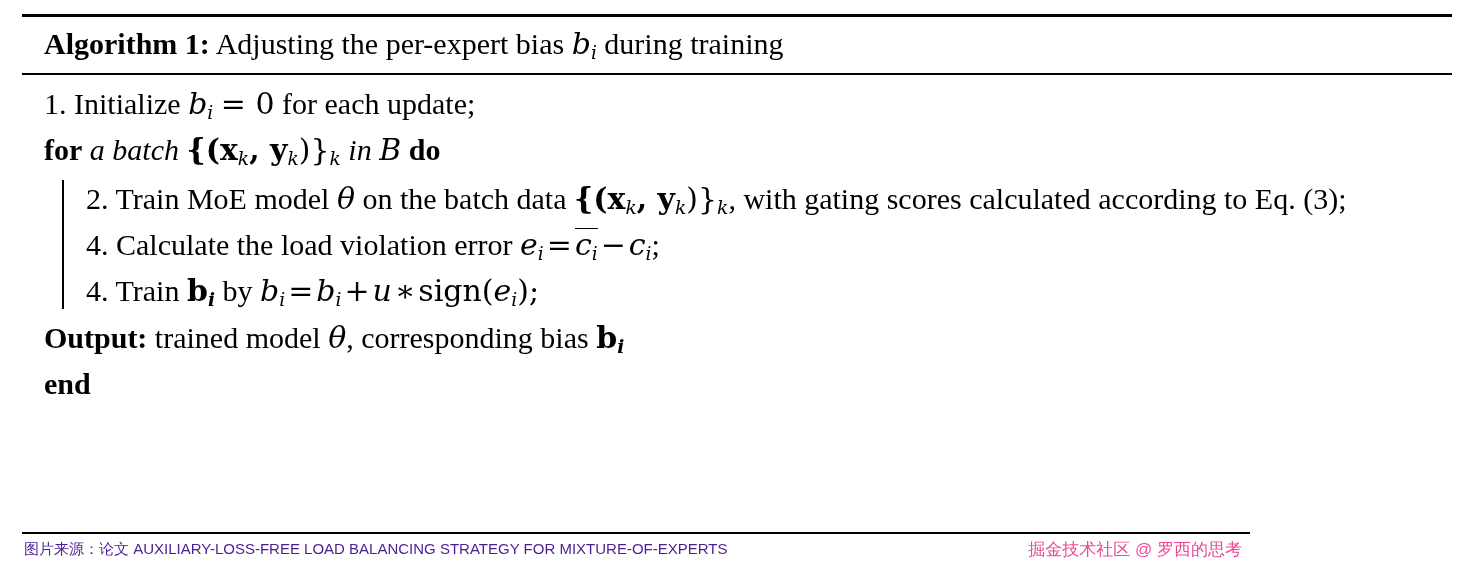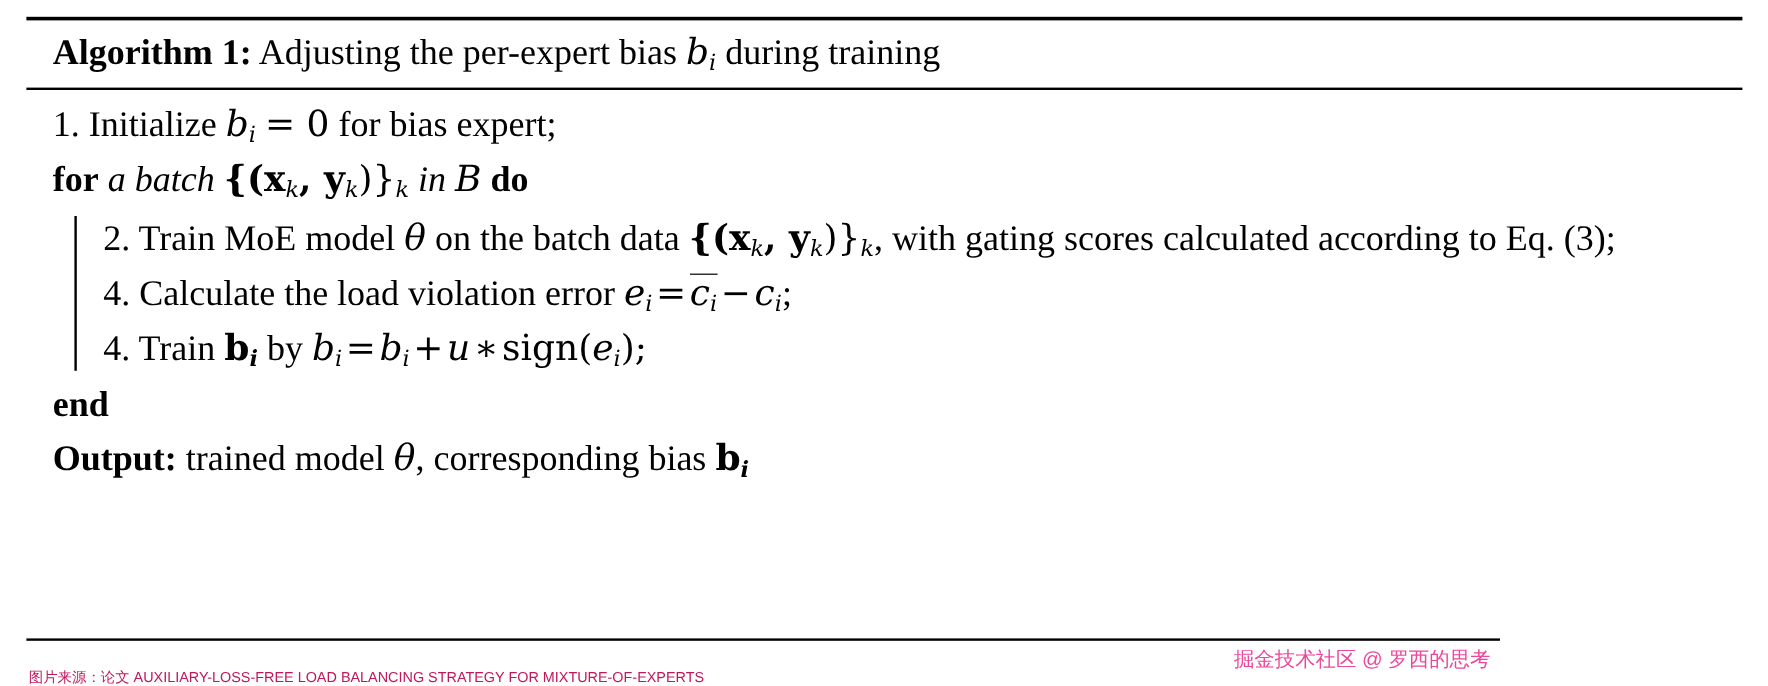--- a/index.html
+++ b/index.html
@@ -108,24 +108,24 @@
   .footer-rule {
     position: absolute;
     left: 0;
     right: 0;
     top: 0;
     border-top: 2px solid #000;
   }
   .footer-src {
     position: absolute;
     left: 2px;
-    top: 24px;
+    top: 8px;
     font-family: "Liberation Sans", sans-serif;
-    font-size: 12px;
-    color: #be185d;
+    font-size: 15px;
+    color: #4c1d95;
     white-space: nowrap;
   }
   .watermark {
     position: absolute;
     right: 8px;
     top: 6px;
     font-family: "Liberation Sans", sans-serif;
     font-size: 17px;
     color: #ec4899;
     white-space: nowrap;
@@ -150,21 +150,21 @@
     <div class="rule-mid"></div>
 
     <div class="alg-body">
 
 
       <div class="line">
         <span>1.</span>
         <span>Initialize</span>
         <span class="mi"><span>b</span><sub>i</sub></span>
         <span class="mup">= 0</span>
-        <span>for bias expert;</span>
+        <span>for each update;</span>
       </div>
 
       <div class="line">
         <span class="kw">for</span>
         <span class="it">a batch</span>
         <span class="mup"><span class="mbf">{(x</span><sub>k</sub><span class="mbf">, y</span><sub>k</sub><span>)}</span><sub>k</sub></span>
         <span class="it">in</span>
         <span class="mi">B</span>
         <span class="kw">do</span>
       </div>
@@ -190,28 +190,28 @@
           <span>4.</span>
           <span>Train</span>
           <span class="mbf"><span>b</span><sub>i</sub></span>
           <span>by</span>
           <span class="mi"><span>b</span><sub>i</sub></span><span class="op">=</span><span class="mi"><span>b</span><sub>i</sub></span><span class="op">+</span><span class="mi">u</span><span class="op">∗</span><span class="mup">sign(</span><span class="mi"><span>e</span><sub>i</sub></span><span class="mup">);</span>
         </div>
 
       </div>
 
       <div class="line">
-        <span class="kw">end</span>
-      </div>
-
-      <div class="line">
         <span class="kw">Output:</span>
         <span>trained model</span>
         <span class="mi">θ</span><span>, corresponding bias</span>
         <span class="mbf"><span>b</span><sub>i</sub></span>
+      </div>
+
+      <div class="line">
+        <span class="kw">end</span>
       </div>
 
     </div>
   </div>
 
   <div class="footer">
     <div class="footer-rule"></div>
     <div class="footer-src">图片来源：论文 AUXILIARY-LOSS-FREE LOAD BALANCING STRATEGY FOR MIXTURE-OF-EXPERTS</div>
     <div class="watermark">掘金技术社区 @ 罗西的思考</div>
   </div>

